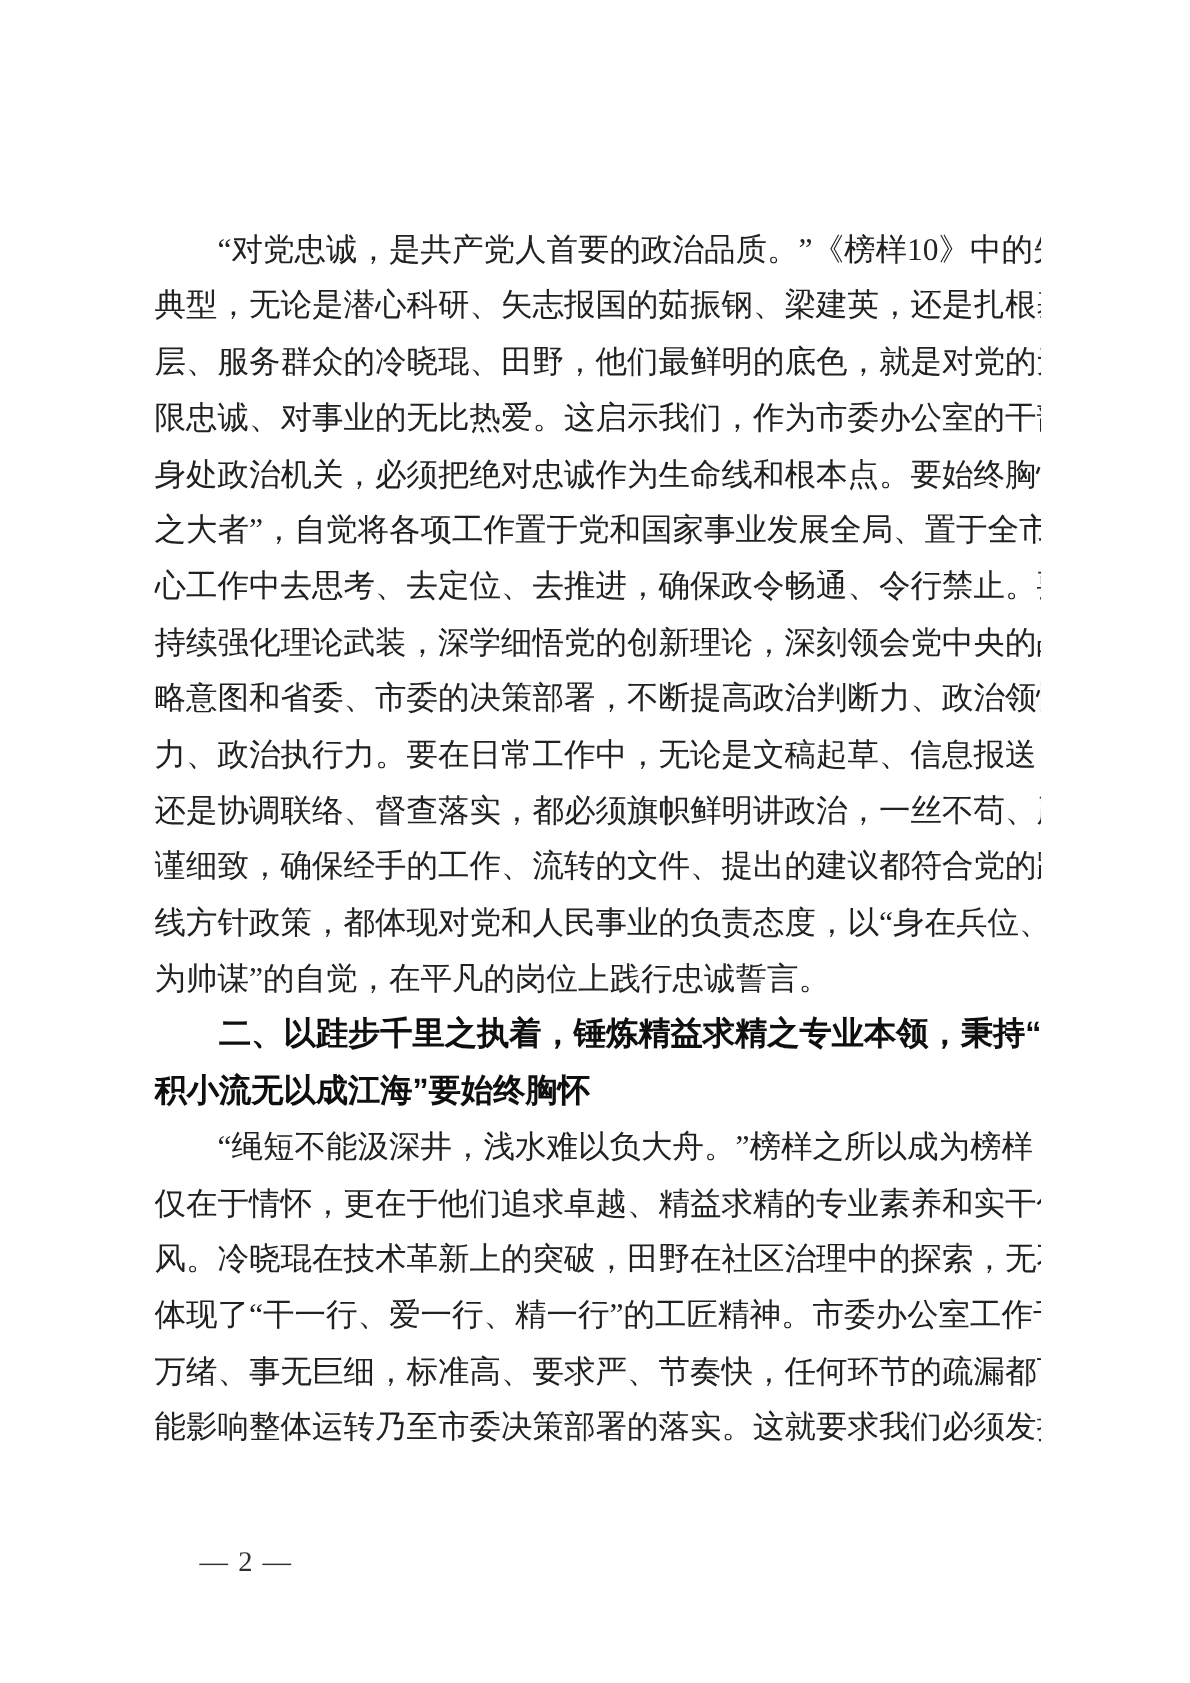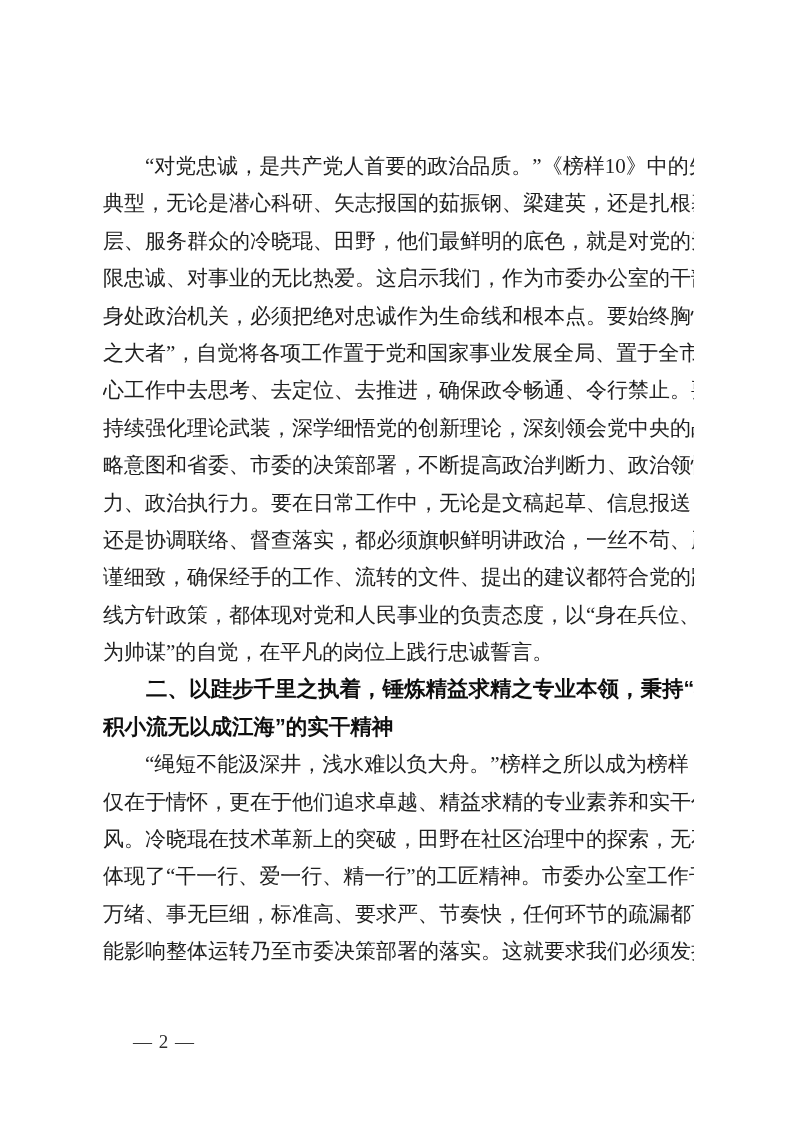--- a/index.html
+++ b/index.html
@@ -85,21 +85,21 @@
         <div class="line body-line fill">持续强化理论武装，深学细悟党的创新理论，深刻领会党中央的战</div>
         <div class="line body-line fill">略意图和省委、市委的决策部署，不断提高政治判断力、政治领悟</div>
         <div class="line body-line fill">力、政治执行力。要在日常工作中，无论是文稿起草、信息报送，</div>
         <div class="line body-line fill">还是协调联络、督查落实，都必须旗帜鲜明讲政治，一丝不苟、严</div>
         <div class="line body-line fill">谨细致，确保经手的工作、流转的文件、提出的建议都符合党的路</div>
         <div class="line body-line fill">线方针政策，都体现对党和人民事业的负责态度，以“身在兵位、胸</div>
         <div class="line body-line ragged">为帅谋”的自觉，在平凡的岗位上践行忠诚誓言。</div>
       </div>
       <div>
         <div class="line heading-line fill indent">二、以跬步千里之执着，锤炼精益求精之专业本领，秉持“不</div>
-        <div class="line heading-line ragged">积小流无以成江海”的实干精神</div>
+        <div class="line heading-line ragged">积小流无以成江海”要始终胸怀</div>
       </div>
       <div>
         <div class="line body-line fill indent">“绳短不能汲深井，浅水难以负大舟。”榜样之所以成为榜样，不</div>
         <div class="line body-line fill">仅在于情怀，更在于他们追求卓越、精益求精的专业素养和实干作</div>
         <div class="line body-line fill">风。冷晓琨在技术革新上的突破，田野在社区治理中的探索，无不</div>
         <div class="line body-line fill">体现了“干一行、爱一行、精一行”的工匠精神。市委办公室工作千头</div>
         <div class="line body-line fill">万绪、事无巨细，标准高、要求严、节奏快，任何环节的疏漏都可</div>
         <div class="line body-line fill">能影响整体运转乃至市委决策部署的落实。这就要求我们必须发扬</div>
       </div>
     </div>

